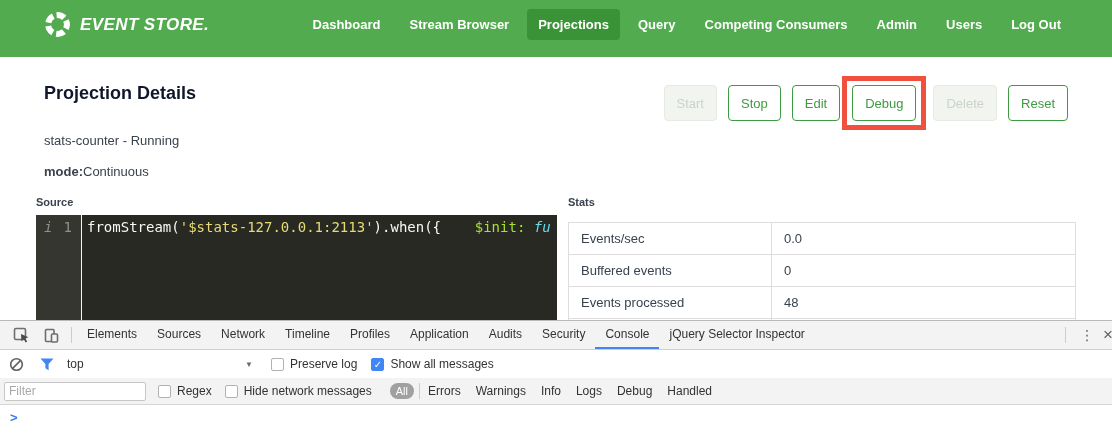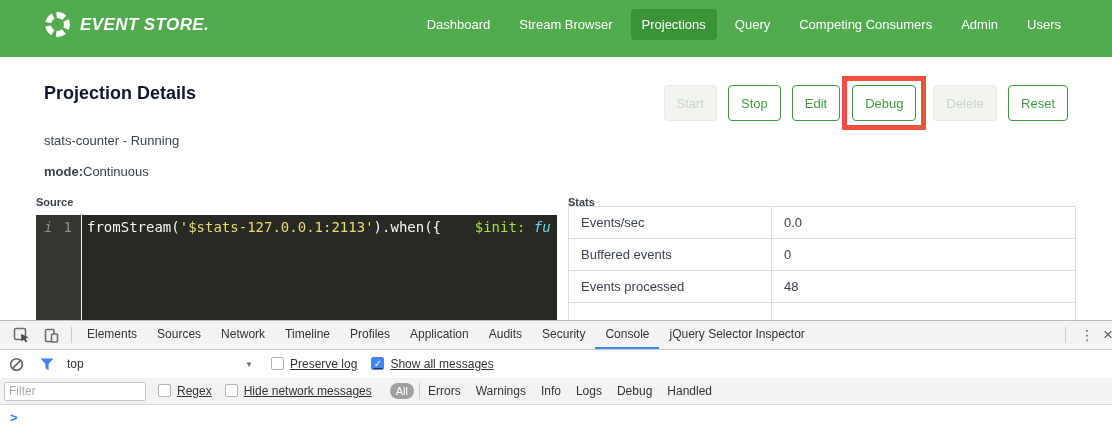--- a/index.html
+++ b/index.html
@@ -14,21 +14,21 @@
   .header {
     height:57px; background:#52ab4e;
     display:flex; align-items:center;
     padding:0 40px 8px 44px;
   }
   .brand { display:flex; align-items:center; gap:9px; color:#fff; cursor:pointer; }
   .brand svg { display:block; }
   .brand-name { font-style:italic; font-weight:bold; font-size:17px; letter-spacing:.4px; }
   .nav { margin-left:auto; display:flex; align-items:center; gap:7px; }
   .nav-item {
-    color:#fff; font-weight:normal; font-size:13px;
+    color:#fff; font-weight:bold; font-size:13px;
     padding:8px 11px; border-radius:4px; cursor:pointer; white-space:nowrap;
   }
   .nav-item.active { background:#3a9437; }
 
   
   .content { position:absolute; top:57px; left:0; width:1112px; height:263px; overflow:hidden; }
   .page-title { position:absolute; left:44px; top:26px; font-size:18px; font-weight:bold; color:#0f172a; }
 
   .actions { position:absolute; top:19px; right:44px; display:flex; align-items:center; }
   .btn {
@@ -67,21 +67,21 @@
   .code-area {
     flex:1; padding:2px 0 0 5px; color:#f8f8f2; white-space:pre; overflow:hidden;
     border-left:1px solid #f8f8f0;
   }
   .tok-str { color:#e6db74; }
   .tok-key { color:#a6e22e; }
   .tok-kw  { color:#66d9ef; font-style:italic; }
 
   
   .stats-table {
-    position:absolute; left:568px; top:149px; width:508px;
+    position:absolute; left:568px; top:165px; width:508px;
     border-collapse:collapse; font-size:13px; color:#39424e;
   }
   .stats-table td { border:1px solid #ddd; height:32px; padding:0 0 0 12px; background:#fff; }
   .stats-table td.c1 { width:203px; }
 
   
   .devtools {
     position:absolute; top:320px; left:0; width:1112px; height:120px;
     background:#fff; border-top:1px solid #b9b9b9; font-size:12px; color:#333;
   }
@@ -99,21 +99,21 @@
   .dt-right { margin-left:auto; display:flex; align-items:stretch; }
   .kebab { display:flex; align-items:center; padding:0 9px; font-size:14px; color:#5f6368; cursor:pointer; letter-spacing:0; }
   .dt-close { display:flex; align-items:center; font-size:17px; color:#5f6368; cursor:pointer; width:18px; margin-right:-9px; }
 
   .dt-toolbar { height:28px; background:#fff; display:flex; align-items:center; padding-left:9px; }
   .icon-clear, .icon-funnel { display:flex; align-items:center; cursor:pointer; }
   .icon-clear { margin-right:16px; }
   .icon-funnel { margin-right:13px; }
   .context { display:flex; align-items:center; justify-content:space-between; width:186px; cursor:pointer; }
   .caret { font-size:8px; color:#6b6b6b; }
-  .cb-group { display:flex; align-items:flex-start; cursor:pointer;text-decoration:underline; }
+  .cb-group { display:flex; align-items:center; cursor:pointer; }
   .cb {
     width:13px; height:13px; border:1px solid #b2b2b2; border-radius:2px;
     background:#fff; display:inline-block; margin-right:6px; flex:none;
     text-align:center; line-height:12px; font-size:10px; color:#fff;
   }
   .cb.checked { background:#4285f4; border-color:#4285f4; }
   .cb.checked::after { content:"✓"; }
   .ml18 { margin-left:18px; } .ml14 { margin-left:14px; }
 
   .dt-filterbar {
@@ -148,20 +148,21 @@
     <span class="brand-name">EVENT STORE.</span>
   </div>
   <div class="nav">
     <span class="nav-item">Dashboard</span>
     <span class="nav-item">Stream Browser</span>
     <span class="nav-item active">Projections</span>
     <span class="nav-item">Query</span>
     <span class="nav-item">Competing Consumers</span>
     <span class="nav-item">Admin</span>
     <span class="nav-item">Users</span>
+    <span class="nav-item">Log Out</span>
   </div>
 </div>
 
 <div class="content">
   <div class="page-title">Projection Details</div>
 
   <div class="actions">
     <button class="btn disabled">Start</button>
     <button class="btn">Stop</button>
     <button class="btn">Edit</button>

